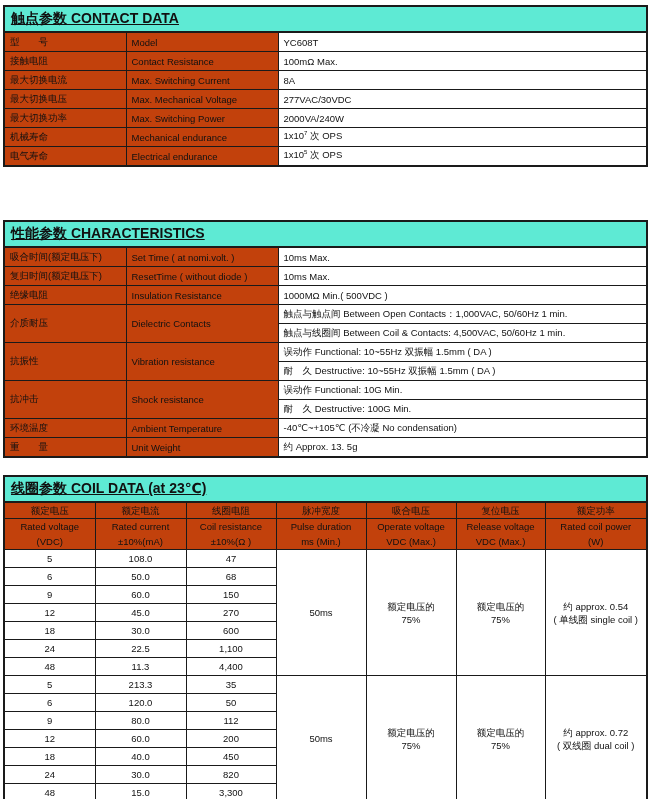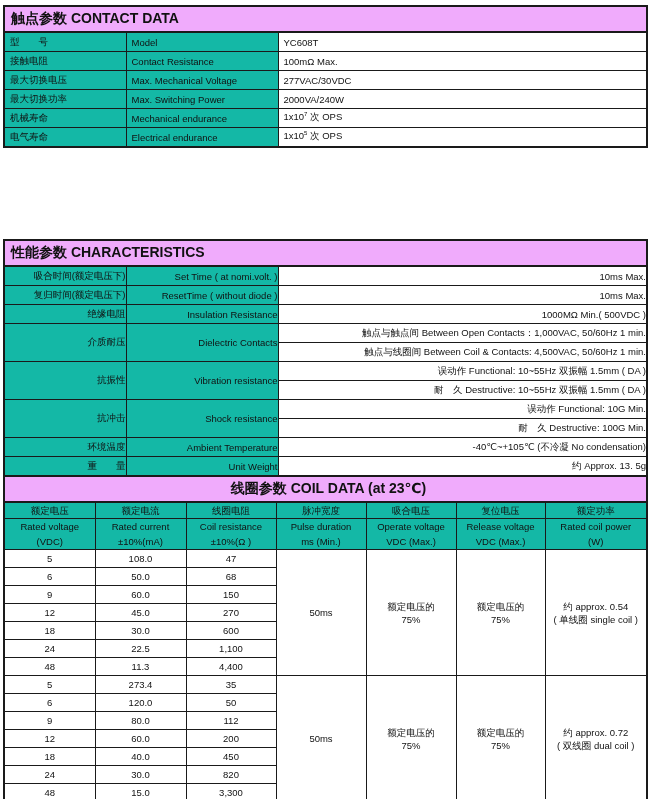--- a/index.html
+++ b/index.html
@@ -1,27 +1,27 @@
 <!DOCTYPE html>
 <html><head>
 <meta charset="utf-8">
 <style>
   html, body { margin: 0; padding: 0; background: #ffffff; }
   body { width: 650px; height: 799px; overflow: hidden; position: relative; font-family: "Liberation Sans", "DejaVu Sans", sans-serif; color: #111; }
   table { border-collapse: collapse; table-layout: fixed; position: absolute; left: 3px; width: 645px; }
   td, th { border: 1px solid #1a1a1a; font-size: 9.5px; padding: 0 0 0 5px; white-space: nowrap; overflow: hidden; font-weight: normal; text-align: left; }
-  .title-row td { background: #f0abfc; font-weight: bold; font-size: 14px; height: 24px; padding-left: 6px; border: 2px solid #1a1a1a; }
-  .blue { background: #14b8a6; }
+  .title-row td { background: #5eead4; font-weight: bold; font-size: 14px; height: 24px; padding-left: 6px; border: 2px solid #1a1a1a; text-decoration: underline; }
+  .blue { background: #c2410c; }
   #t1 { top: 5px; }
   #t1 tr.r td { height: 18px; }
-  #t2 { top: 239px; }
-  #t2 tr.r td { height: 18px; text-align: right; }
+  #t2 { top: 220px; }
+  #t2 tr.r td { height: 18px; }
   #t3 { top: 475px; }
   #t3 td { text-align: center; padding: 0; }
-  #t3 .title-row td { text-align: center; padding-left: 6px; }
+  #t3 .title-row td { text-align: left; padding-left: 6px; }
   #t3 .hdr td { height: 15px; line-height: 15px; vertical-align: top; }
   #t3 .data td { height: 17px; }
   .outer { border: 2px solid #1a1a1a; }
   sup { font-size: 6px; }
   .dual-line { line-height: 13px; }
 </style>
 </head>
 <body>
 
 <table id="t1" class="outer">
@@ -36,20 +36,25 @@
       </tr>
   <tr class="r">
         <td class="blue">型　　号</td>
         <td class="blue">Model</td>
         <td>YC608T</td>
       </tr>
   <tr class="r">
         <td class="blue">接触电阻</td>
         <td class="blue">Contact Resistance</td>
         <td>100mΩ Max.</td>
+      </tr>
+  <tr class="r">
+        <td class="blue">最大切换电流</td>
+        <td class="blue">Max. Switching Current</td>
+        <td>8A</td>
       </tr>
   <tr class="r">
         <td class="blue">最大切换电压</td>
         <td class="blue">Max. Mechanical Voltage</td>
         <td>277VAC/30VDC</td>
       </tr>
   <tr class="r">
         <td class="blue">最大切换功率</td>
         <td class="blue">Max. Switching Power</td>
         <td>2000VA/240W</td>
@@ -215,21 +220,21 @@
         <td>1,100</td>
       </tr>
   <tr class="data">
         <td>48</td>
         <td>11.3</td>
         <td>4,400</td>
       </tr>
 
   <tr class="data">
     <td>5</td>
-    <td>273.4</td>
+    <td>213.3</td>
     <td>35</td>
     <td rowspan="7">50ms</td>
     <td rowspan="7" class="dual-line">
           <div>额定电压的</div>
           <div>75%</div>
         </td>
     <td rowspan="7" class="dual-line">
           <div>额定电压的</div>
           <div>75%</div>
         </td>

